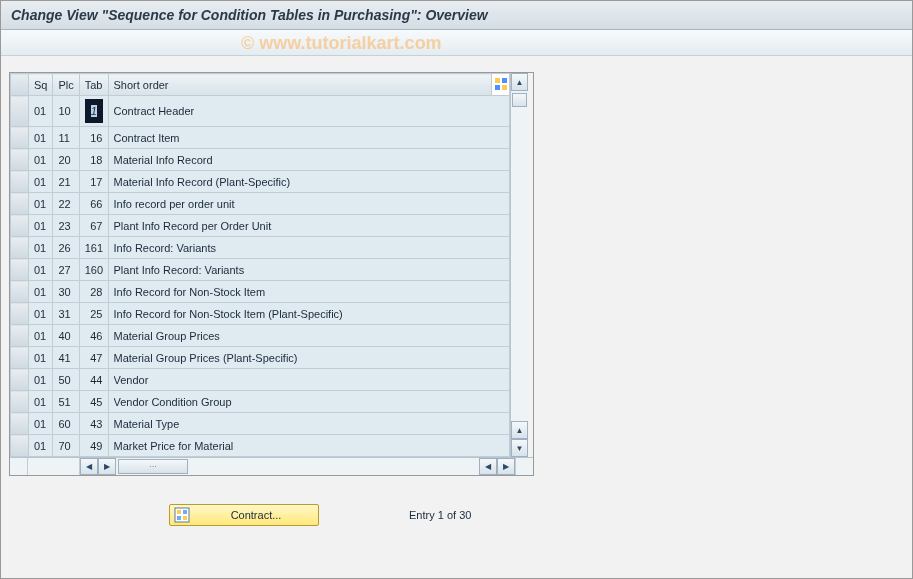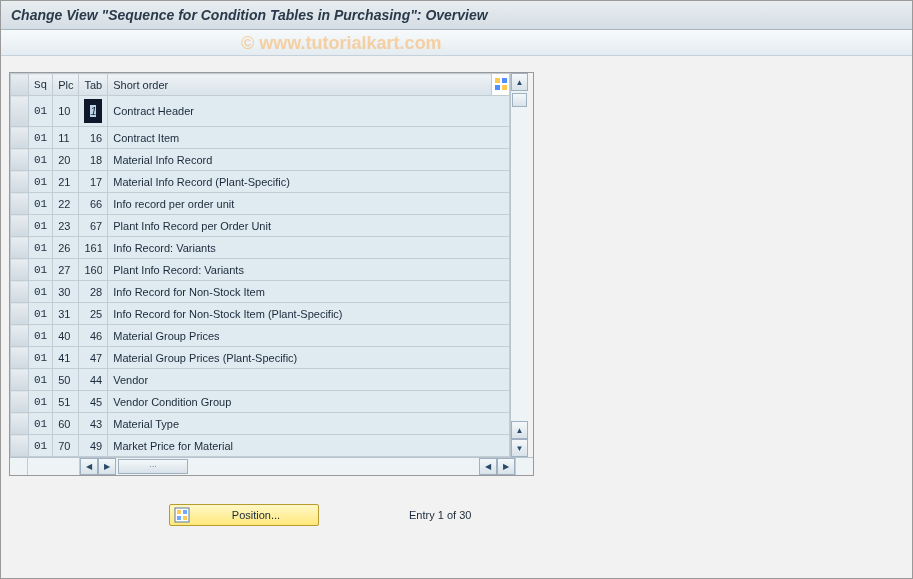--- a/index.html
+++ b/index.html
@@ -67,21 +67,21 @@
     .grid th {
       background: linear-gradient(#eef3f6, #d8e2e9);
       font-weight: normal;
       color: #1a2a3a;
     }
     .grid th.sel, .grid td.sel {
       background: linear-gradient(#e8edf0, #cfd9e0);
       width: 18px;
       padding: 0;
     }
-    .grid th.sq, .grid td.sq { width: 24px; font-family: Liberation Mono, monospace; }
+    .grid th.sq, .grid td.sq { width: 24px; }
     .grid th.plc, .grid td.plc { width: 24px; }
     .grid th.tab, .grid td.tab { width: 28px; text-align: right; }
     .grid td { background: #dfeaf1; color: #1a2a3a; }
     .grid td input {
       border: none;
       background: transparent;
       font-family: inherit;
       font-size: inherit;
       color: inherit;
       width: 100%;
@@ -377,17 +377,17 @@
     <div class="pos-btn">
       <span class="icon">
         <svg viewBox="0 0 16 16">
             <rect x="1" y="1" width="14" height="14" fill="#fff" stroke="#5a7aa0"></rect>
             <rect x="3" y="3" width="4" height="4" fill="#ffcb4f"></rect>
             <rect x="9" y="3" width="4" height="4" fill="#6fa8ff"></rect>
             <rect x="3" y="9" width="4" height="4" fill="#6fa8ff"></rect>
             <rect x="9" y="9" width="4" height="4" fill="#ffcb4f"></rect>
           </svg>
       </span>
-      <span class="label">Position...</span>
+      <span class="label">Contract...</span>
     </div>
     <span class="entry-text">Entry 1 of 30</span>
   </div>
 </div>
 
 </body></html>

